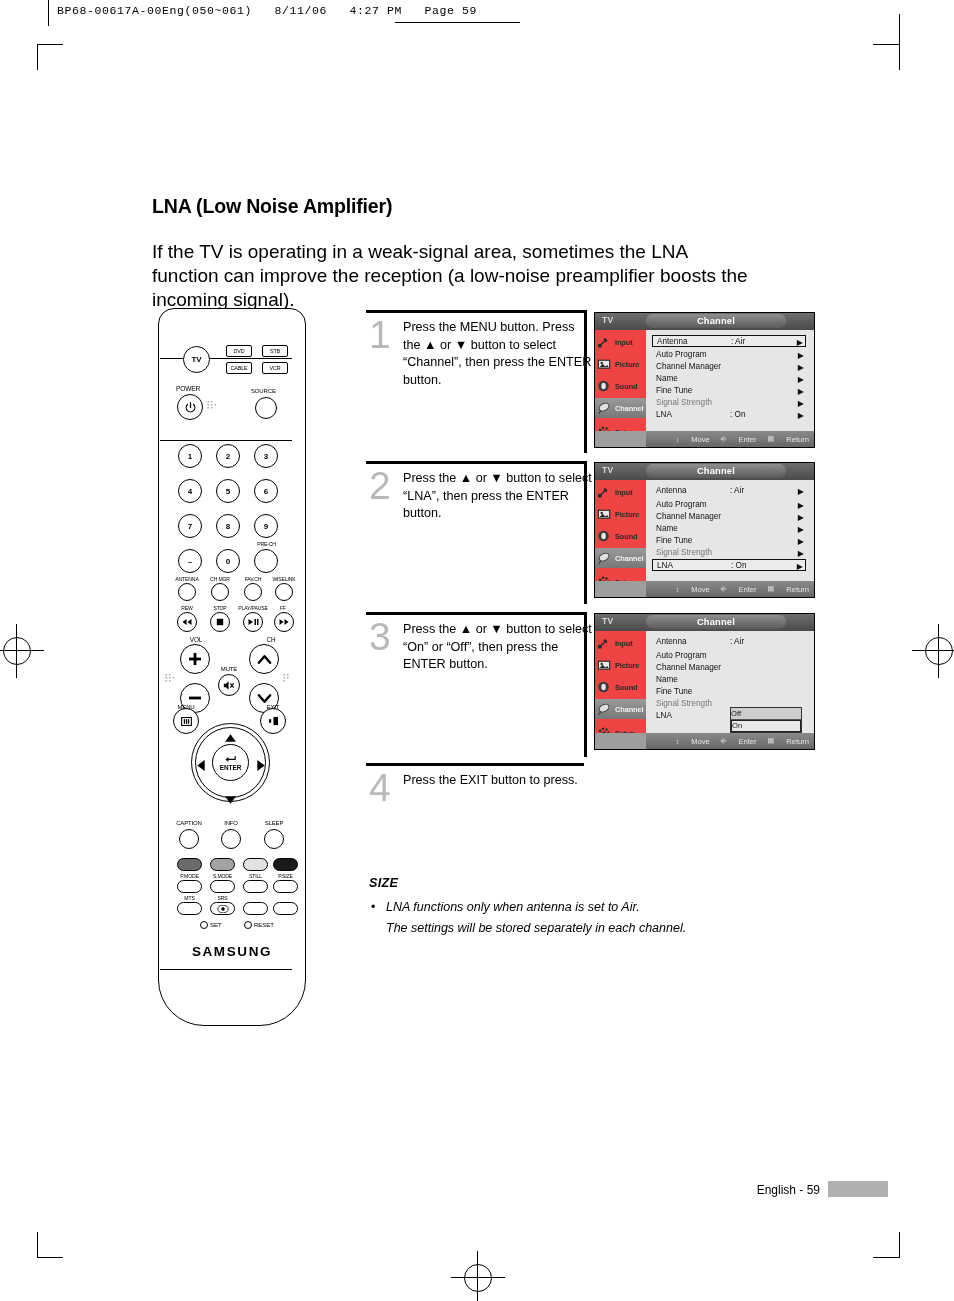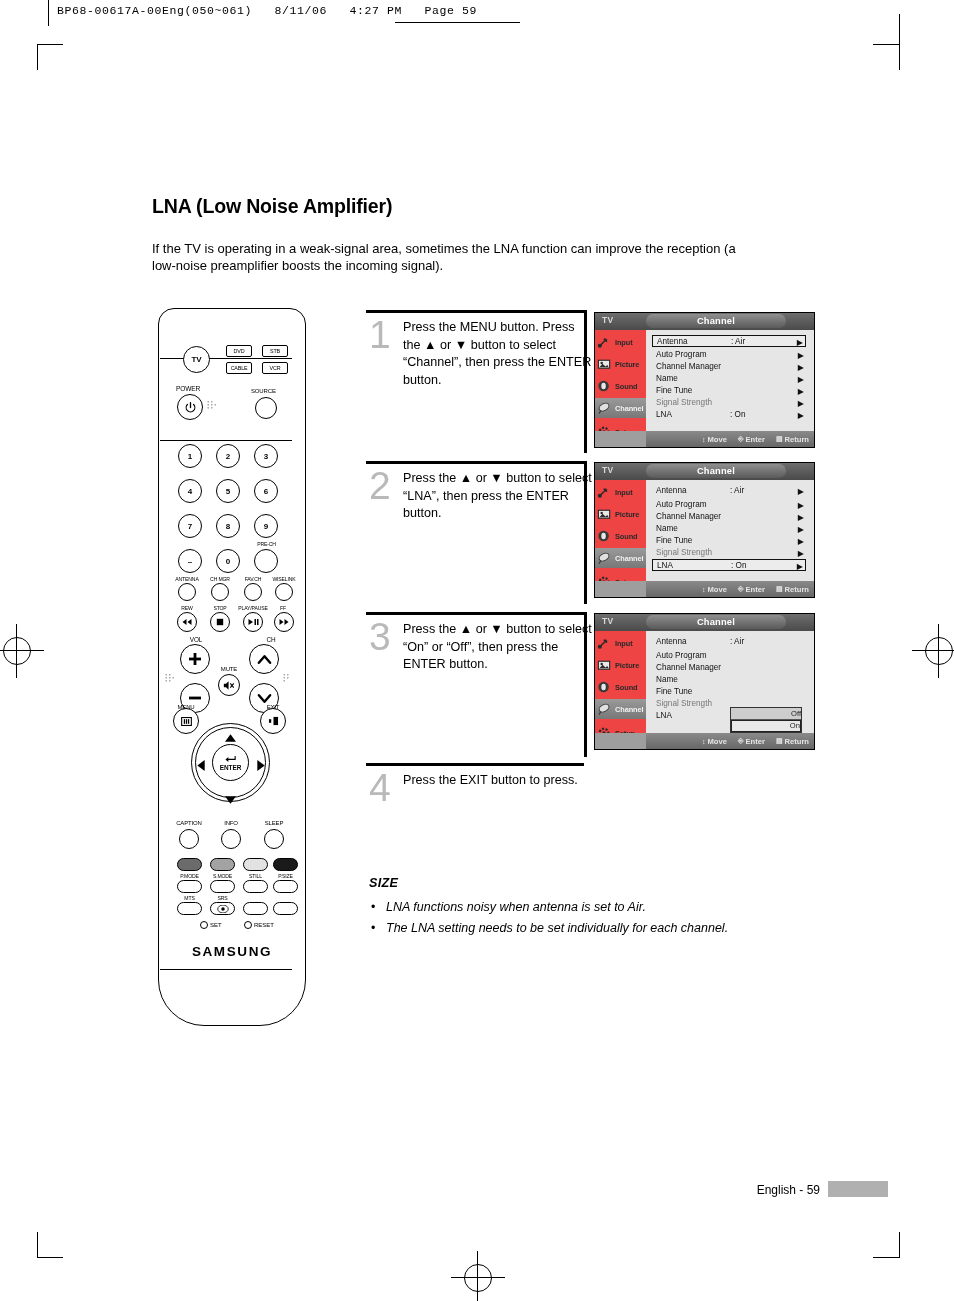--- a/index.html
+++ b/index.html
@@ -13,21 +13,21 @@
   .crossmark:after{top:-14px;left:12px;height:54px;width:1px;}
 
   
   .printhdr{position:absolute;left:57px;top:4px;font-family:"Liberation Mono",monospace;font-size:11.5px;letter-spacing:.6px;white-space:pre;}
   .hdrline{position:absolute;left:48px;top:0px;width:1px;height:26px;background:#000;}
   .hdrunder{position:absolute;left:395px;top:22px;width:125px;height:1px;background:#000;}
 
   
   .title{position:absolute;left:152px;top:194px;font-size:21px;font-weight:bold;letter-spacing:-0.2px;
          font-family:"Liberation Sans",sans-serif;transform:scaleX(.93);transform-origin:left center;}
-  .intro{position:absolute;left:152px;top:240px;width:600px;font-size:13px;line-height:17px;}
+  .intro{position:absolute;left:152px;top:240px;width:600px;font-size:19px;line-height:24px;}
 
   
   .remote-box{position:absolute;left:152px;top:308px;width:160px;height:720px;}
   .remote-body{position:absolute;left:6px;top:0;width:148px;height:718px;border:1.6px solid #000;
                border-radius:16px 16px 46px 46px;background:#fff;box-sizing:border-box;}
   .rc-sep{position:absolute;left:8px;width:132px;height:1.4px;background:#000;}
   .rc-lbl{position:absolute;font-size:5.1px;text-align:center;letter-spacing:-0.15px;white-space:nowrap;}
   .rc-lbl.b{font-size:5.6px;}
   .circ{position:absolute;border:1.3px solid #000;border-radius:50%;background:#fff;box-sizing:border-box;
         display:flex;align-items:center;justify-content:center;font-size:8px;font-weight:bold;}
@@ -61,25 +61,25 @@
   .osd-main{position:absolute;left:51px;top:17px;right:0;bottom:16px;background:#e6e6e6;}
   .osd-row{position:absolute;left:6px;width:154px;height:12px;font-size:8.2px;color:#111;line-height:12px;}
   .osd-row .lab{position:absolute;left:4px;top:0;}
   .osd-row .val{position:absolute;left:78px;top:0;}
   .osd-row .arw{position:absolute;right:2px;top:0.5px;font-size:8px;}
   .osd-row.dim .lab{color:#777;}
   .osd-row.hl{border:1.2px solid #111;box-sizing:border-box;background:#ececec;}
   .osd-bot{position:absolute;left:51px;right:0;bottom:0;height:16px;
            background:linear-gradient(#8a8a8a,#676767);color:#e6e6e6;font-size:7.6px;
            display:flex;align-items:center;justify-content:flex-end;gap:11px;padding-right:5px;}
-  .osd-bot span{display:flex;align-items:center;gap:2px;font-weight:bold;}
+  .osd-bot span{display:flex;align-items:center;gap:12px;}
   .osd-bot i{font-style:normal;font-size:7px;}
   .osd-botleft{position:absolute;left:0;bottom:0;width:51px;height:16px;background:#9e9e9e;}
   .popup{position:absolute;width:72px;border:1.2px solid #333;box-sizing:border-box;}
-  .popup div{height:11px;font-size:7.6px;line-height:11px;text-align:right;color:#222;}
+  .popup div{height:11px;font-size:7.6px;line-height:11px;text-align:left;color:#222;}
   .popup .off{background:#cdcdcd;border-bottom:1px solid #555;}
   .popup .on{background:#e8e8e8;border:1.3px solid #222;box-sizing:border-box;height:12px;line-height:10px;}
 
   
   .notes-h{position:absolute;left:369px;top:876px;font-size:12.6px;font-weight:bold;font-style:italic;letter-spacing:.3px;}
   .notes-ul{position:absolute;left:369px;top:897px;width:430px;margin:0;padding:0;list-style:none;}
   .notes-ul li{font-size:12.5px;font-style:italic;line-height:20.5px;position:relative;padding-left:17px;}
   .notes-ul li:before{content:"\2022";position:absolute;left:2px;top:0;font-style:normal;}
   .notes-ul li .sub{display:block;}
 
@@ -621,21 +621,19 @@
   </div>
 </div>
 
 <div class="step-rule" style="top:763px;"></div>
 <div class="step-num" style="left:369px;top:769px;">4</div>
 <div class="step-txt" style="left:403px;top:772px;width:230px;">Press the EXIT button to press.</div>
 
 <div class="notes-h">SIZE</div>
 <ul class="notes-ul">
   <li>
-    <span>LNA functions noisy when antenna is set to Air.</span>
-  </li>
-  <li>
-    <span>The LNA setting needs to be set individually for each channel.</span>
+    <span>LNA functions only when antenna is set to Air.</span>
+    <span class="sub">The settings will be stored separately in each channel.</span>
   </li>
 </ul>
 
 <div class="footer-txt">English - 59</div>
 <div class="footer-bar"></div>
 
 </body></html>

